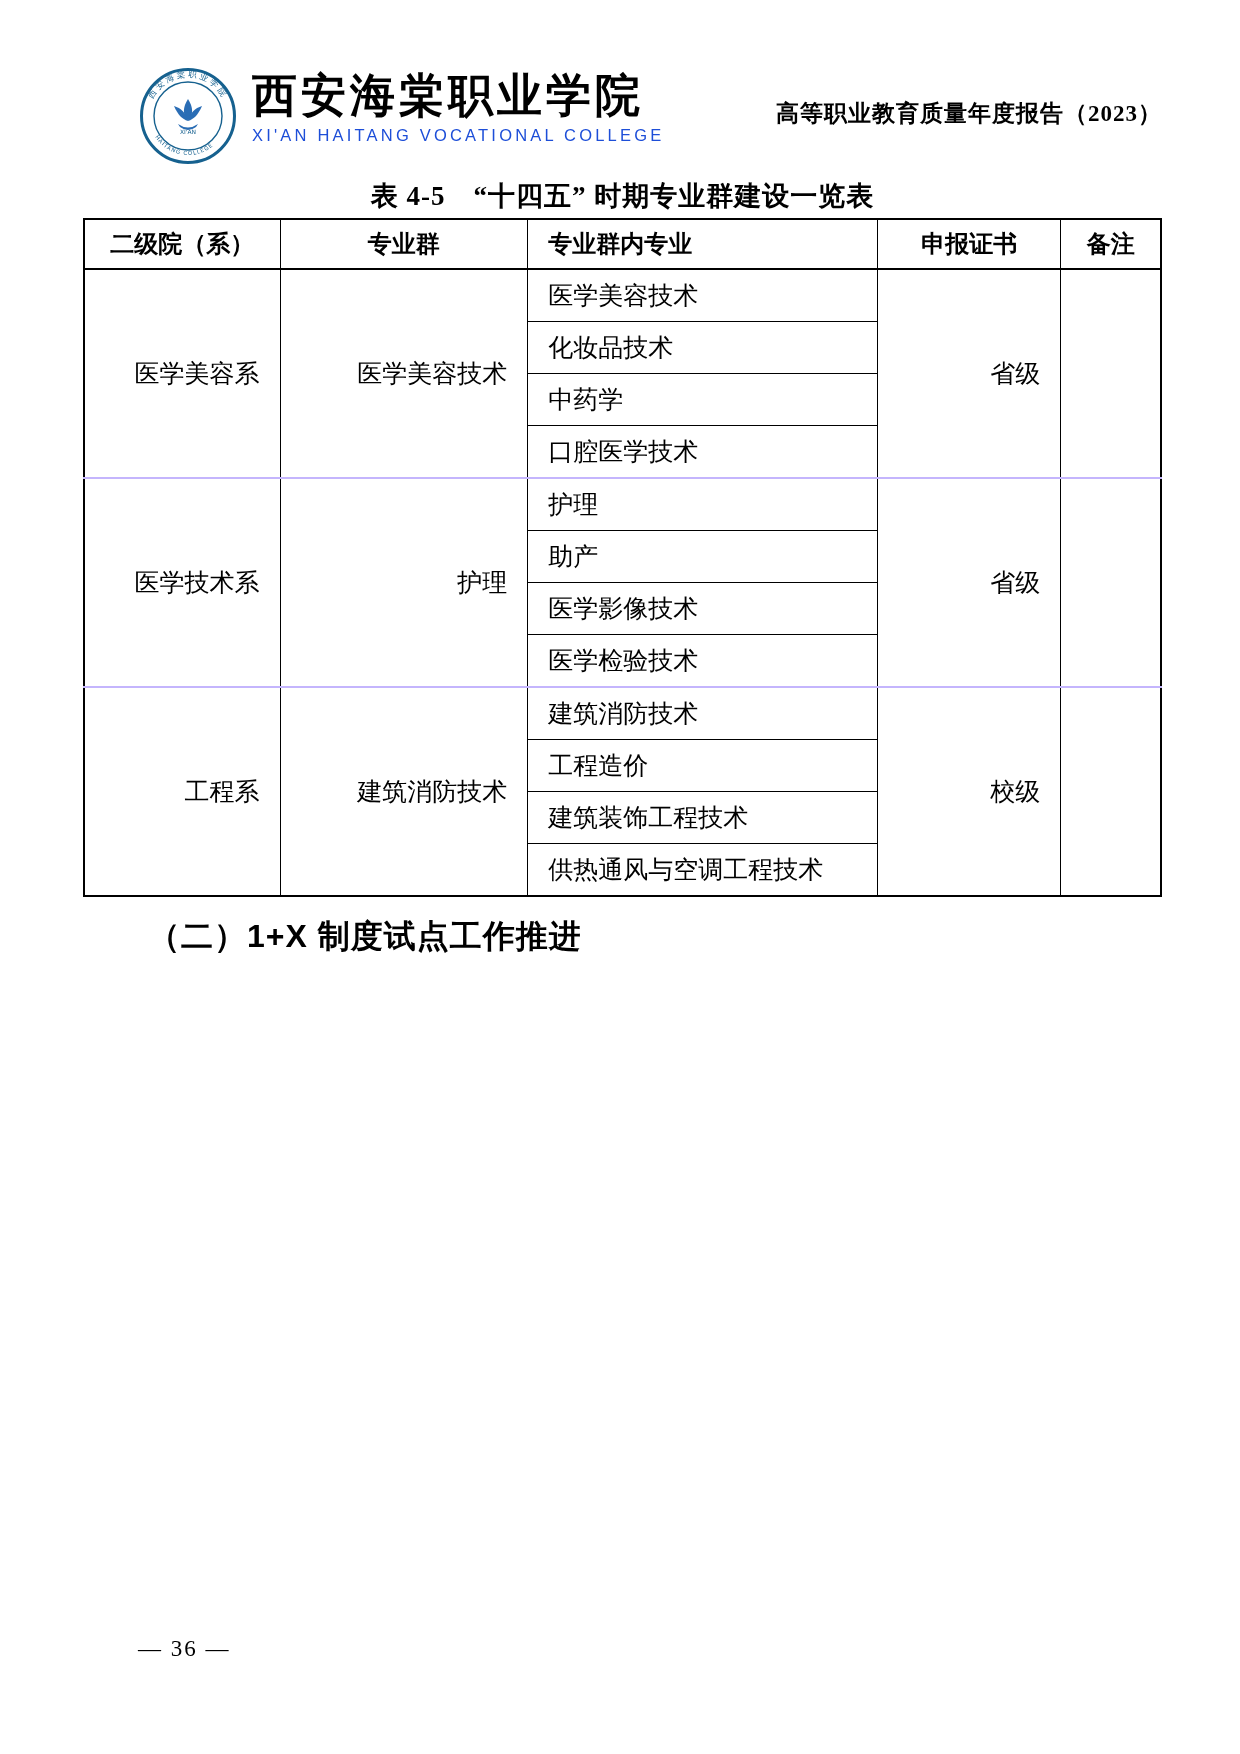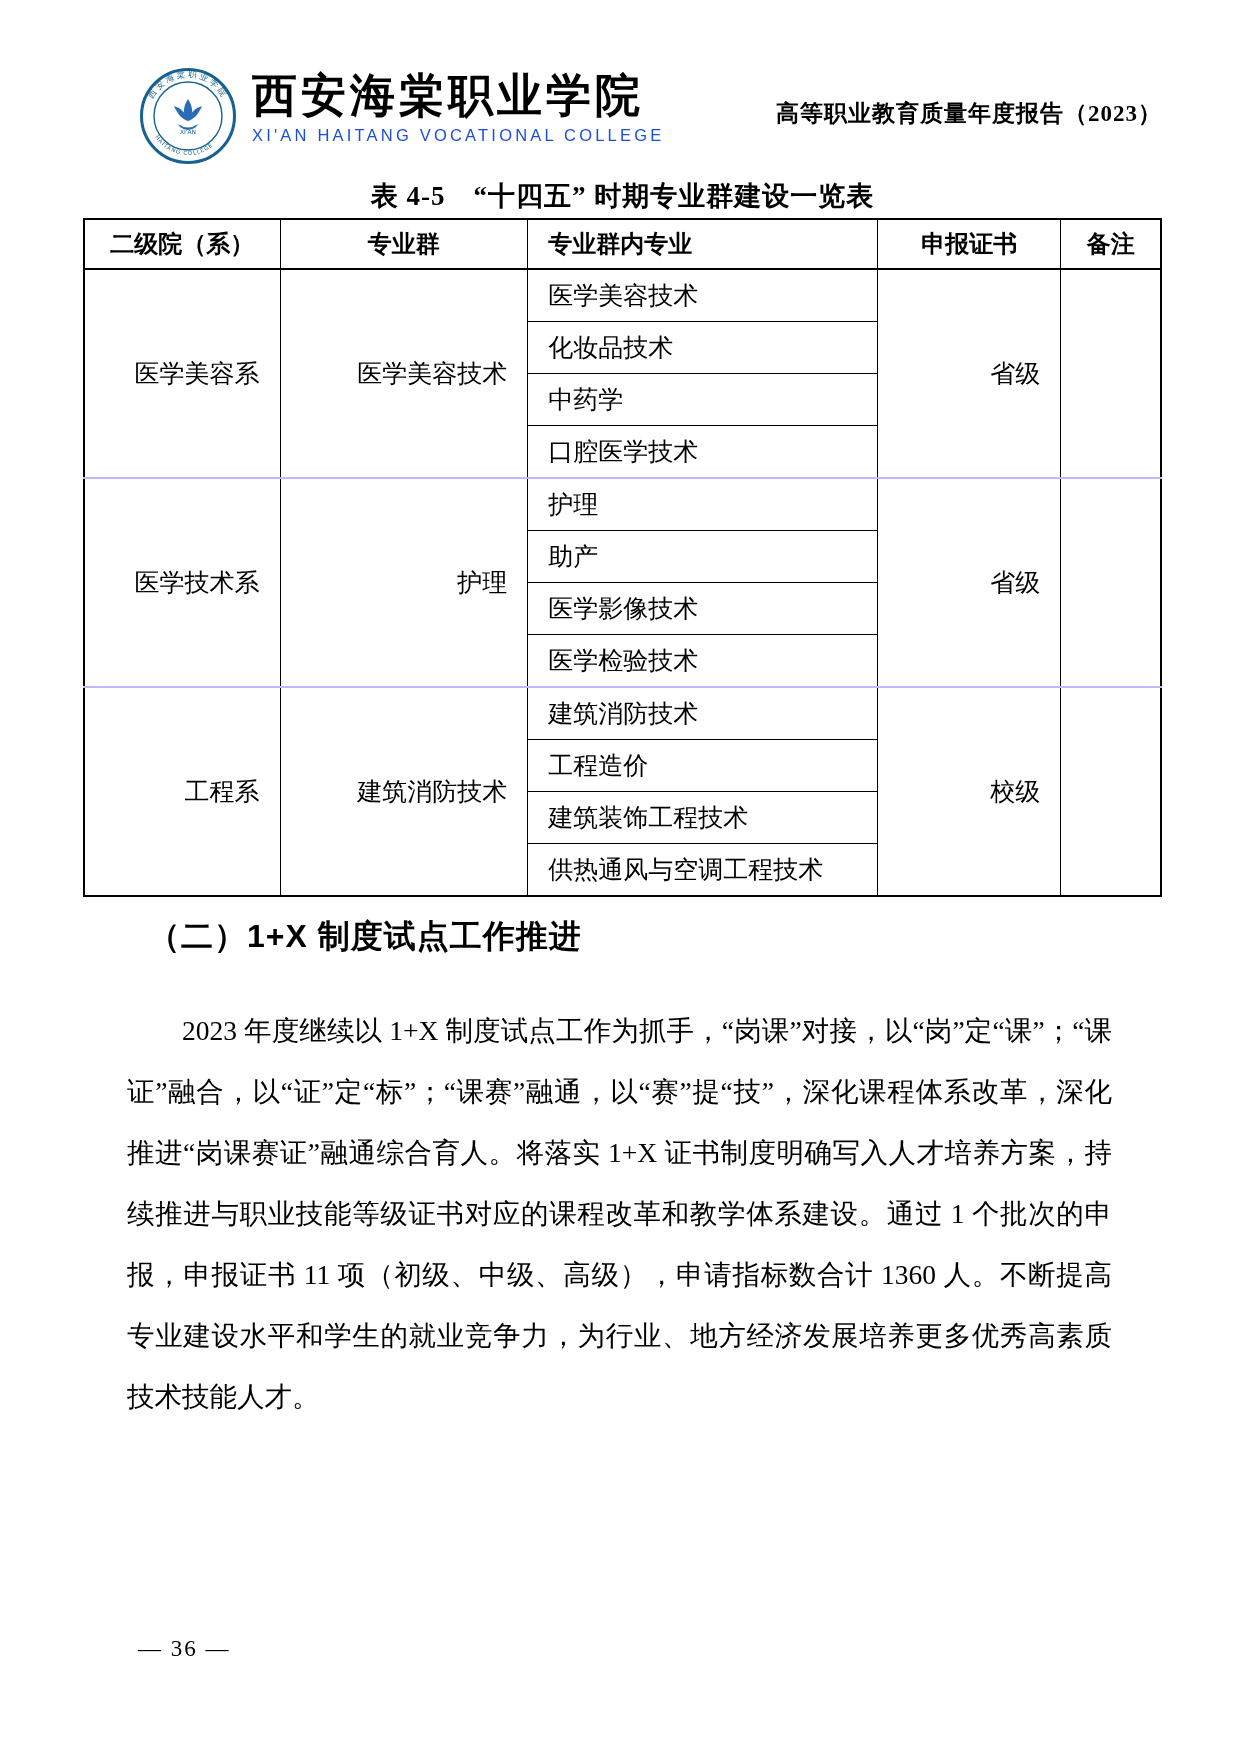--- a/index.html
+++ b/index.html
@@ -184,17 +184,16 @@
           <td class="major-cell">建筑装饰工程技术</td>
         </tr>
         <tr>
           <td class="major-cell">供热通风与空调工程技术</td>
         </tr>
       </tbody>
   </table>
 
   <div class="section-heading">（二）1+X 制度试点工作推进</div>
 
-  <div class="body-paragraph">2023 年度继续以 1+X 制度试点工作为抓手，“岗课”对接，以“岗”定“课”；“课证”融合，以“证”定“标”；“课赛”融通，以“赛”提“技”，深化课程体系改革，深化推进“岗课赛证”融通综合育人。将落实 1+X 证书制度明确写入人才培养方案，持续推进与职业技能等级证书对应的课程改革和教学体系建设。通过 1 个批次的申报，申报证书 11 项（初级、中级、高级），申请指标数合计 1360 人。不断提高专业建设水平和学生的就业竞争力，为行业、地方经济发展培养更多优秀高素质技术技能人才。</div>
 
   <div class="page-number">— 36 —</div>
 
 </div>
 
 </body></html>

